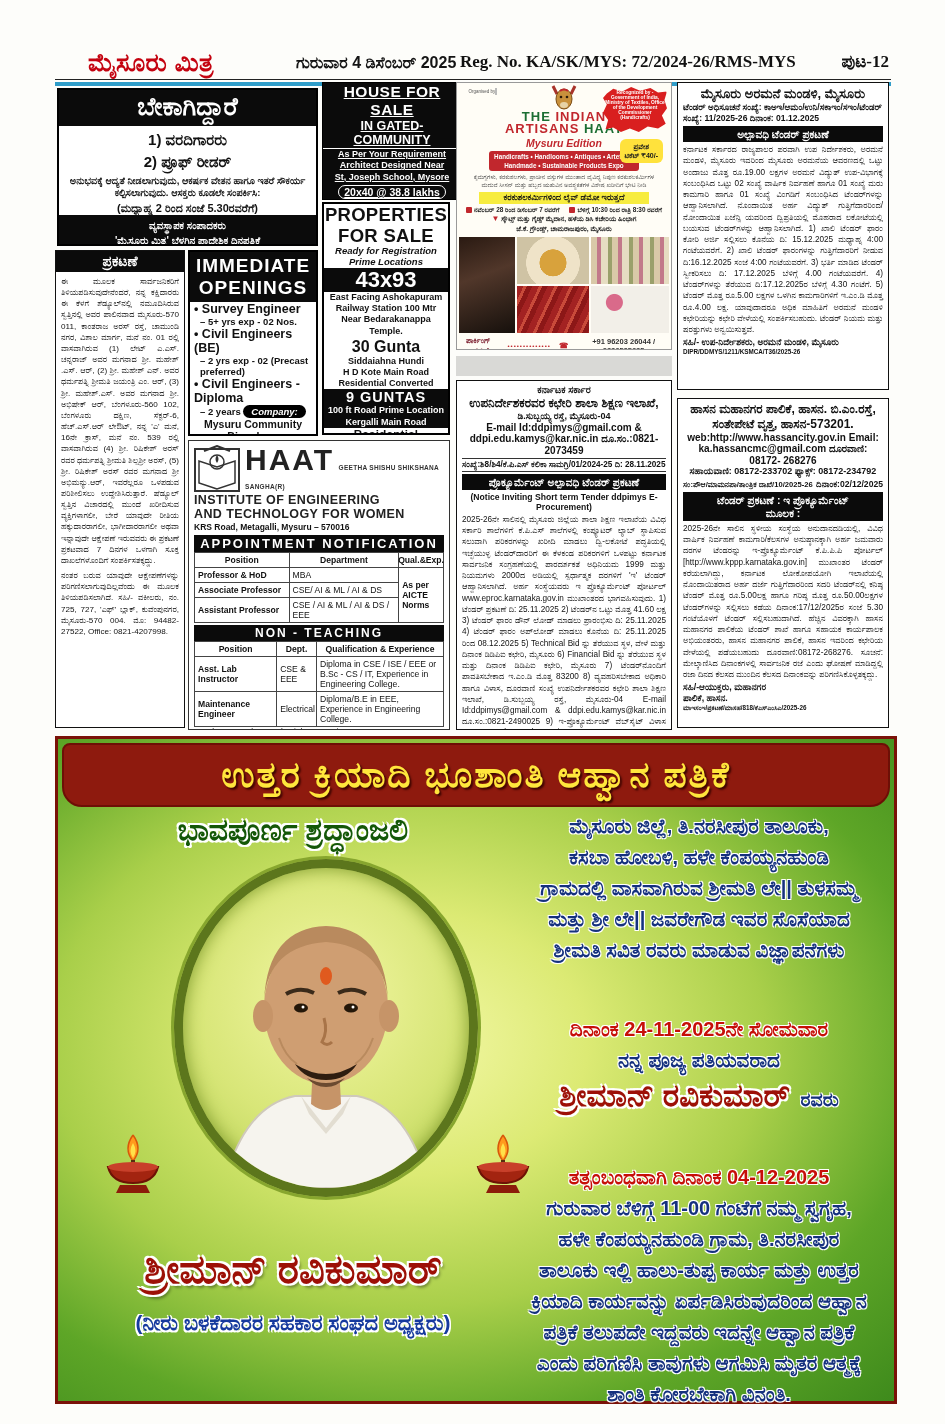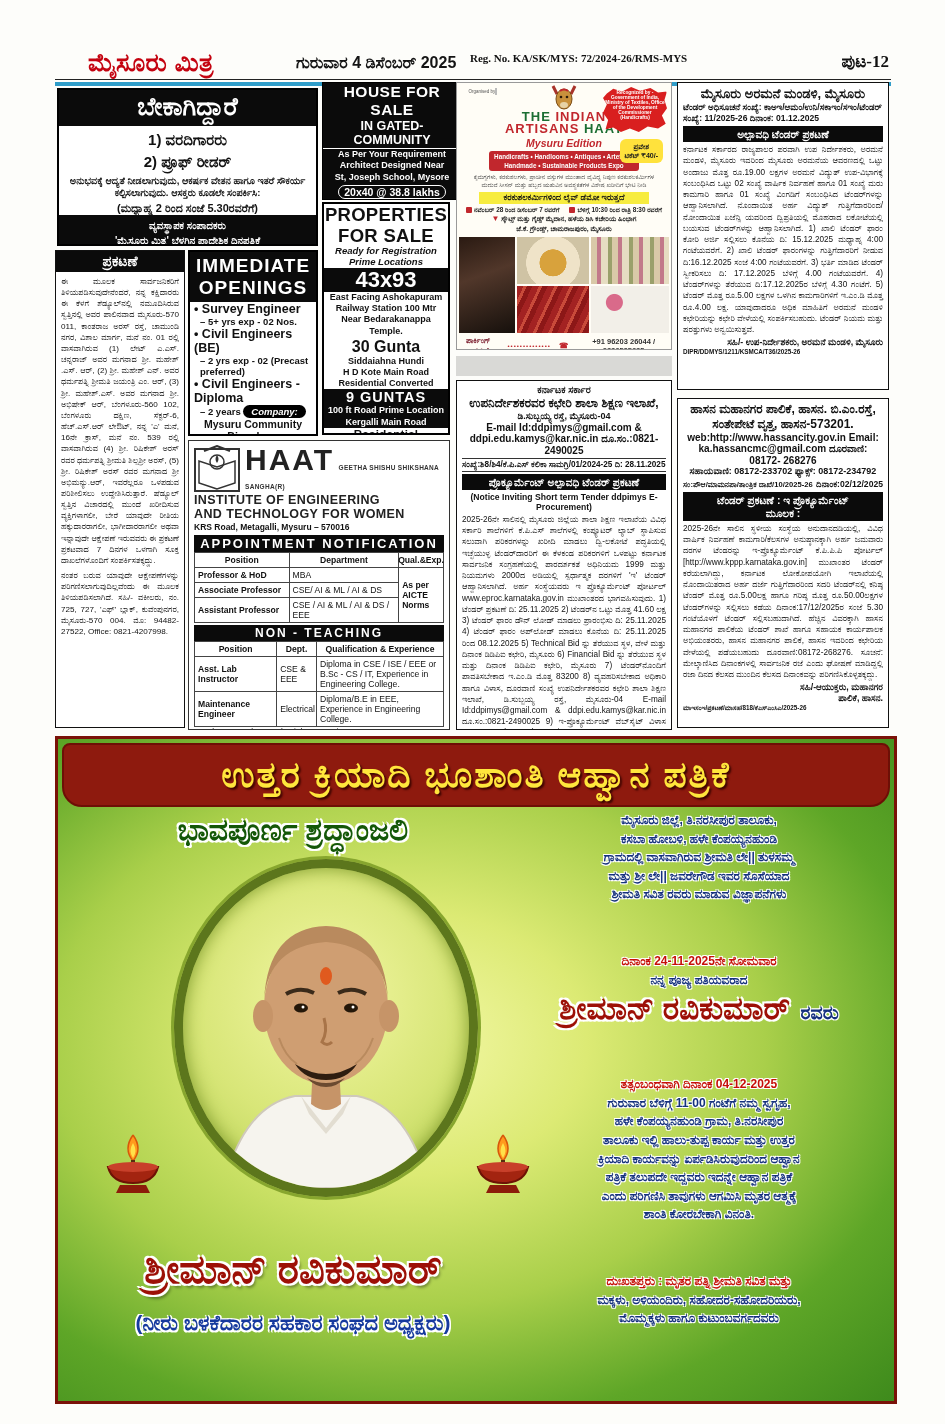--- a/index.html
+++ b/index.html
@@ -8,21 +8,21 @@
   .abs{position:absolute;}
   .box{position:absolute;background:#fff;border:1.5px solid #000;overflow:hidden;box-sizing:border-box;}
   .bar{background:#0b0b0b;color:#fff;text-align:center;font-weight:bold;}
   .ctr{text-align:center;}
   .jus{text-align:justify;}
   .b{font-weight:bold;}
 
   
   .mast-name{position:absolute;left:88px;top:48px;font-size:25px;font-weight:900;color:#c40310;letter-spacing:.5px;}
   .mast-date{position:absolute;left:296px;top:54px;font-size:16px;font-weight:bold;color:#141414;}
-  .mast-reg{position:absolute;left:470px;top:52px;font-size:11px;font-weight:bold;font-family:"Liberation Serif",serif;}
+  .mast-reg{position:absolute;left:460px;top:52px;font-size:17px;font-weight:bold;font-family:"Liberation Serif",serif;}
   .mast-page{position:absolute;right:56px;top:52px;font-size:17px;font-weight:bold;font-family:"Liberation Serif",serif;}
   .rule1{position:absolute;left:55px;right:54px;top:79px;border-top:1.5px solid #222;}
   .rule2{position:absolute;left:55px;right:54px;top:82px;border-top:4px solid #2f9dc9;}
 
   
   .wanted{left:57px;top:88px;width:261px;height:158px;border:2.5px solid #000;}
   .wanted .ttl{font-size:25px;padding:2px 0 4px;}
   .wanted .items{font-size:15px;font-weight:900;line-height:1.45;margin:3px 0 2px;}
   .wanted .bd{font-size:9.6px;font-weight:bold;padding:0 8px;line-height:1.35;}
   .wanted .tm{font-size:11px;font-weight:900;margin-top:2px;}
@@ -52,21 +52,21 @@
   .gsss .addr{font-size:8.5px;font-weight:bold;}
   .gsss .bar{font-size:13px;letter-spacing:2px;margin:3px 0 0;padding:1px 0;}
   .tbl{display:grid;border-left:1px solid #444;border-top:1px solid #444;font-size:8.6px;}
   .tbl>div{border-right:1px solid #444;border-bottom:1px solid #444;padding:2px 3px;display:flex;align-items:center;}
   .tbl .hd{justify-content:center;font-weight:bold;}
   .t1{grid-template-columns:38% 44% 18%;}
   .t2{grid-template-columns:33% 16% 51%;}
   .gsss .blt{font-size:8.2px;text-align:left;line-height:1.3;margin:1px 0 0;padding-left:10px;text-indent:-7px;}
 
   
-  .house{left:322px;top:82px;width:140px;height:118px;background:#0b0b0b;color:#fff;border:1.5px solid #000;}
+  .house{left:322px;top:82px;width:140px;height:118px;background:#0b0b0b;color:#fff;border:1.5px solid #000;text-decoration:underline;}
   .house .h1{font-size:15.5px;font-weight:900;letter-spacing:.5px;}
   .house .h2{font-size:12.5px;font-weight:900;border-bottom:1.5px solid #fff;padding-bottom:1px;}
   .house .h3{font-size:9px;font-weight:bold;line-height:1.25;}
   .house .pill{display:block;width:106px;margin:2px auto 0;border:1.5px solid #fff;border-radius:9px;
                font-size:10.5px;font-weight:900;}
 
   
   .prop{left:322px;top:202px;width:128px;height:233px;border:2px solid #000;}
   .prop .p1{font-size:18.5px;font-weight:900;line-height:1;letter-spacing:.3px;margin-top:2px;}
   .prop .p2{font-size:9.5px;font-weight:bold;font-style:italic;line-height:1.2;}
@@ -115,21 +115,21 @@
   .ddpi{left:456px;top:380px;width:216px;height:350px;border:1.5px solid #111;padding:3px 5px;}
   .palace{left:677px;top:82px;width:212px;height:308px;border:1.5px solid #111;padding:3px 5px;}
   .hassan{left:677px;top:398px;width:212px;height:330px;border:1.5px solid #111;padding:3px 5px;}
   .n-gov{font-size:9.5px;font-weight:bold;text-align:center;}
   .n-ttl{font-size:12px;font-weight:900;text-align:center;line-height:1.25;}
   .n-sub{font-size:9px;font-weight:bold;text-align:center;}
   .n-ref{font-size:8.2px;font-weight:bold;border-top:1px solid #333;border-bottom:1px solid #333;padding:1px 0;margin-top:2px;}
   .n-bar{font-size:10.5px;padding:1.5px 0;margin:2px 0;}
   .n-eng{font-size:8.6px;font-weight:bold;text-align:center;}
   .n-bd{font-size:8.2px;line-height:1.37;text-align:justify;margin-top:2px;}
-  .n-sign{font-size:8.8px;font-weight:bold;text-align:right;margin-top:2px;}
+  .n-sign{font-size:8.8px;font-weight:bold;text-align:left;margin-top:2px;}
   .n-tiny{font-size:6.3px;font-weight:bold;}
   .n-row{display:flex;justify-content:space-between;align-items:flex-end;}
 
   
   .obit{left:55px;top:736px;width:836px;height:662px;border:3px solid #7a1208;background:
         radial-gradient(ellipse at 42% 46%,#f4f8a8 0%,#dcea74 26%,#a9cf4a 52%,#5ea627 76%,#3e8a1c 100%);}
   .obit .band{position:absolute;left:4px;right:4px;top:4px;height:60px;background:#8e1a0e;
               border:2px solid #6d0f06;border-radius:8px 8px 20px 20px;display:flex;align-items:center;justify-content:center;}
   .obit .band-t{font-size:36px;font-weight:900;color:#ffe63c;text-shadow:2px 2px 2px #3d0500;letter-spacing:2px;}
   .obit .trib{position:absolute;left:20px;top:74px;width:430px;text-align:center;font-size:30px;font-weight:900;
@@ -137,21 +137,21 @@
   .obit .oval{position:absolute;left:116px;top:120px;width:286px;height:320px;border-radius:50%;
               border:9px solid #5c761c;box-shadow:0 0 0 3px #87a62e,inset 0 0 18px #7e9a2c;
               background:radial-gradient(circle at 50% 40%,#f2f6a2 0%,#d8e678 55%,#b5cf52 100%);overflow:hidden;}
   .obit .diya{position:absolute;top:388px;}
   .obit .diya.l{left:38px;} .obit .diya.r{left:408px;}
   .obit .name{position:absolute;left:0;top:508px;width:470px;text-align:center;font-size:40px;font-weight:900;
               color:#9d1007;text-shadow:-2px -2px 0 #fff,2px -2px 0 #fff,-2px 2px 0 #fff,2px 2px 0 #fff,3px 4px 3px rgba(0,0,0,.35);}
   .obit .subt{position:absolute;left:0;top:572px;width:470px;text-align:center;font-size:21px;font-weight:900;
               color:#163a9e;text-shadow:-1.5px -1.5px 0 #fff,1.5px -1.5px 0 #fff,-1.5px 1.5px 0 #fff,1.5px 1.5px 0 #fff;}
   .obit .right{position:absolute;left:452px;top:72px;width:378px;text-align:center;}
-  .obit .ln{font-size:12px;font-weight:900;color:#15317e;line-height:1.55;
+  .obit .ln{font-size:20px;font-weight:900;color:#15317e;line-height:1.55;
             text-shadow:-1px -1px 0 #fff,1px -1px 0 #fff,-1px 1px 0 #fff,1px 1px 0 #fff;}
   .obit .red{color:#c60f08;margin-top:48px;}
   .obit .nmrow{margin:2px 0;}
   .obit .nm{font-size:31px;font-weight:900;color:#9d1007;
             text-shadow:-2px -2px 0 #fff,2px -2px 0 #fff,-2px 2px 0 #fff,2px 2px 0 #fff;}
   .obit .nm-sfx{font-size:19px;font-weight:900;color:#15317e;margin-left:6px;
             text-shadow:-1px -1px 0 #fff,1px -1px 0 #fff,-1px 1px 0 #fff,1px 1px 0 #fff;}
 </style>
 </head>
 <body>
@@ -341,21 +341,21 @@
       <span class="tel">+91 96203 26044 / 9886535685</span>
     </div>
   </div>
   <div class="box graybar"></div>
 
   <div class="box ddpi">
     <div class="n-gov">ಕರ್ನಾಟಕ ಸರ್ಕಾರ</div>
     <div class="n-ttl">ಉಪನಿರ್ದೇಶಕರವರ ಕಛೇರಿ ಶಾಲಾ ಶಿಕ್ಷಣ ಇಲಾಖೆ,</div>
     <div class="n-sub">ಡಿ.ಸುಬ್ಬಯ್ಯ ರಸ್ತೆ, ಮೈಸೂರು-04</div>
     <div class="n-sub" style="font-size:10px;">E-mail Id:ddpimys@gmail.com &amp;</div>
-    <div class="n-sub" style="font-size:10px;">ddpi.edu.kamys@kar.nic.in ದೂ.ಸಂ.:0821-2490025</div>
+    <div class="n-sub" style="font-size:10px;">ddpi.edu.kamys@kar.nic.in ದೂ.ಸಂ.:0821-2073459</div>
     <div class="n-ref">ಸಂಖ್ಯೆ:ಶಿ8/ಶಿ4/ಕೆ.ಪಿ.ಎಸ್ ಕಲಿಕಾ ಸಾಮಗ್ರಿ/01/2024-25 ದಿ: 28.11.2025</div>
     <div class="bar n-bar">ಪ್ರೊಕ್ಯೂರ್ಮೆಂಟ್ ಅಲ್ಪಾವಧಿ ಟೆಂಡರ್ ಪ್ರಕಟಣೆ</div>
     <div class="n-eng">(Notice Inviting Short term Tender ddpimys E-Procurement)</div>
     <div class="n-bd">2025-26ನೇ ಸಾಲಿನಲ್ಲಿ ಮೈಸೂರು ಜಿಲ್ಲೆಯ ಶಾಲಾ ಶಿಕ್ಷಣ ಇಲಾಖೆಯ ವಿವಿಧ ಸರ್ಕಾರಿ ಶಾಲೆಗಳಿಗೆ ಕೆ.ಪಿ.ಎಸ್ ಶಾಲೆಗಳಲ್ಲಿ ಕಂಪ್ಯೂಟರ್ ಲ್ಯಾಬ್ ಸ್ಥಾಪಿಸುವ ಸಲುವಾಗಿ ಪರಿಕರಗಳನ್ನು ಖರೀದಿ ಮಾಡಲು ದ್ವಿ-ಲಕೋಟೆ ಪದ್ಧತಿಯಲ್ಲಿ ಇಚ್ಛೆಯುಳ್ಳ ಟೆಂಡರ್‌ದಾರರಿಗೆ ಈ ಕೆಳಕಂಡ ಪರಿಕರಗಳಿಗೆ ಒಳಪಟ್ಟು ಕರ್ನಾಟಕ ಸಾರ್ವಜನಿಕ ಸಂಗ್ರಹಣೆಯಲ್ಲಿ ಪಾರದರ್ಶಕತೆ ಅಧಿನಿಯಮ 1999 ಮತ್ತು ನಿಯಮಗಳು 2000ದ ಅಡಿಯಲ್ಲಿ ಸ್ಪರ್ಧಾತ್ಮಕ ದರಗಳಿಗೆ 'ಇ' ಟೆಂಡರ್ ಆಹ್ವಾನಿಸಲಾಗಿದೆ. ಅರ್ಹ ಸಂಸ್ಥೆಯವರು ಇ ಪ್ರೊಕ್ಯೂರ್ಮೆಂಟ್ ಪೋರ್ಟಲ್ www.eproc.karnataka.gov.in ಮುಖಾಂತರದ ಭಾಗವಹಿಸುವುದು. 1) ಟೆಂಡರ್ ಪ್ರಕಟಣೆ ದಿ: 25.11.2025 2) ಟೆಂಡರ್‌ನ ಒಟ್ಟು ಮೊತ್ತ 41.60 ಲಕ್ಷ 3) ಟೆಂಡರ್ ಫಾರಂ ಡೌನ್ ಲೋಡ್ ಮಾಡಲು ಪ್ರಾರಂಭಿಸು ದಿ: 25.11.2025 4) ಟೆಂಡರ್ ಫಾರಂ ಅಪ್‌ಲೋಡ್ ಮಾಡಲು ಕೊನೆಯ ದಿ: 25.11.2025 ರಿಂದ 08.12.2025 5) Technical Bid ನ್ನು ತೆರೆಯುವ ಸ್ಥಳ, ವೇಳೆ ಮತ್ತು ದಿನಾಂಕ ಡಿಡಿಪಿಐ ಕಛೇರಿ, ಮೈಸೂರು 6) Financial Bid ನ್ನು ತೆರೆಯುವ ಸ್ಥಳ ಮತ್ತು ದಿನಾಂಕ ಡಿಡಿಪಿಐ ಕಛೇರಿ, ಮೈಸೂರು 7) ಟೆಂಡರ್‌ನೊಂದಿಗೆ ಪಾವತಿಸಬೇಕಾದ ಇ.ಎಂ.ಡಿ ಮೊತ್ತ 83200 8) ವ್ಯವಹರಿಸಬೇಕಾದ ಅಧಿಕಾರಿ ಹಾಗೂ ವಿಳಾಸ, ದೂರವಾಣಿ ಸಂಖ್ಯೆ ಉಪನಿರ್ದೇಶಕರವರ ಕಛೇರಿ ಶಾಲಾ ಶಿಕ್ಷಣ ಇಲಾಖೆ, ಡಿ.ಸುಬ್ಬಯ್ಯ ರಸ್ತೆ, ಮೈಸೂರು-04 E-mail Id:ddpimys@gmail.com &amp; ddpi.edu.kamys@kar.nic.in ದೂ.ಸಂ.:0821-2490025 9) ಇ-ಪ್ರೊಕ್ಯೂರ್ಮೆಂಟ್ ವೆಬ್‌ಸೈಟ್ ವಿಳಾಸ www.eproc.karnataka.gov.in ಟೆಂಡರ್ ಪ್ರಕ್ರಿಯೆಗಳಿಗೆ NEFT (ONLINE) ನಲ್ಲಿ ಅರ್ಜಿ ಸಲ್ಲಿಸುವ ಆಸಕ್ತರು ನಿಗಧಿಪಡಿಸಿದ ದಿನಾಂಕಕ್ಕೆ ಸಲ್ಲಿಸಬೇಕಾಗುತ್ತದೆ.</div>
 
   </div>
 
   <div class="box palace">
     <div class="n-ttl" style="font-size:13px;">ಮೈಸೂರು ಅರಮನೆ ಮಂಡಳಿ, ಮೈಸೂರು</div>
     <div class="n-sub" style="text-align:left;font-size:8.6px;">ಟೆಂಡರ್ ಅಧಿಸೂಚನೆ ಸಂಖ್ಯೆ: ಕಾಅಇ/ಆಮಂ/ಉನಿ/ಸಕಾಇಂ/ಸಇಂ/ಟೆಂಡರ್</div>

